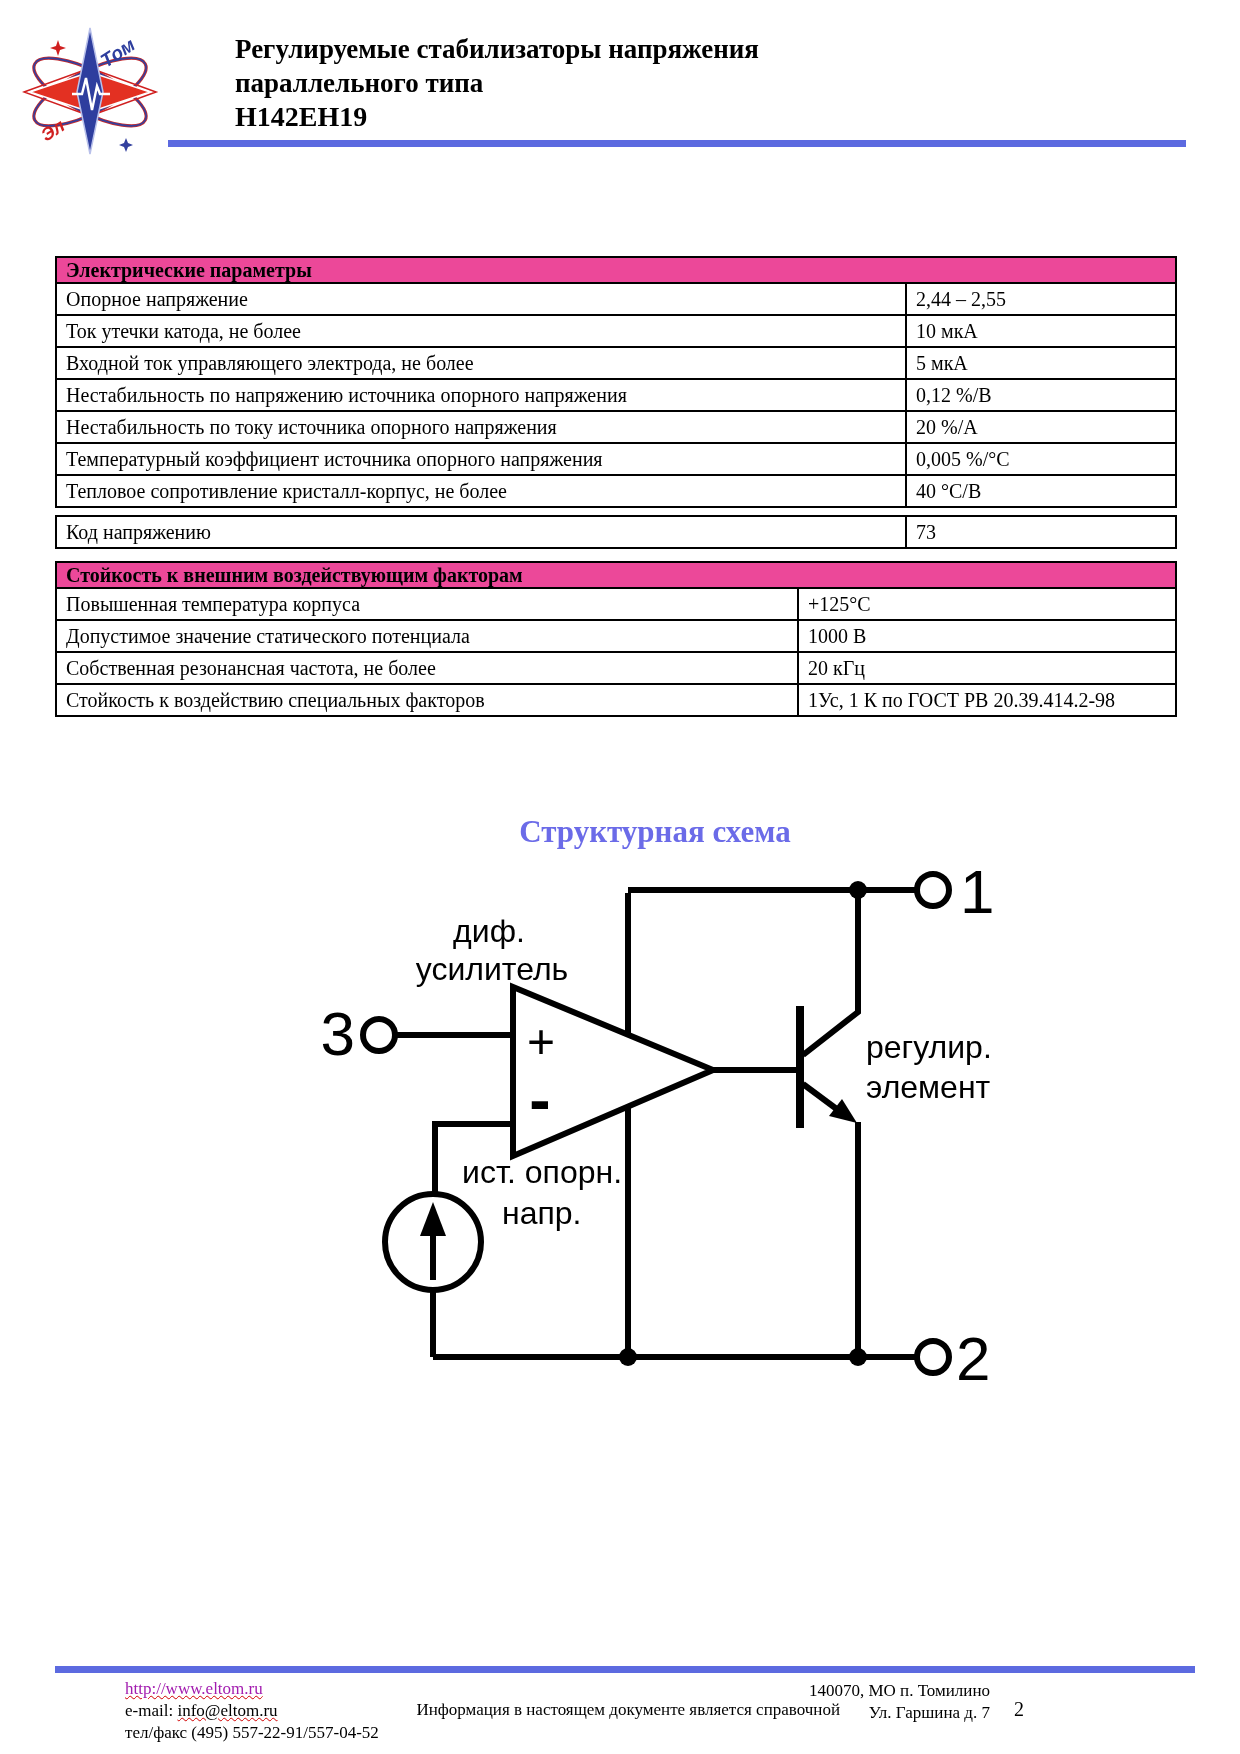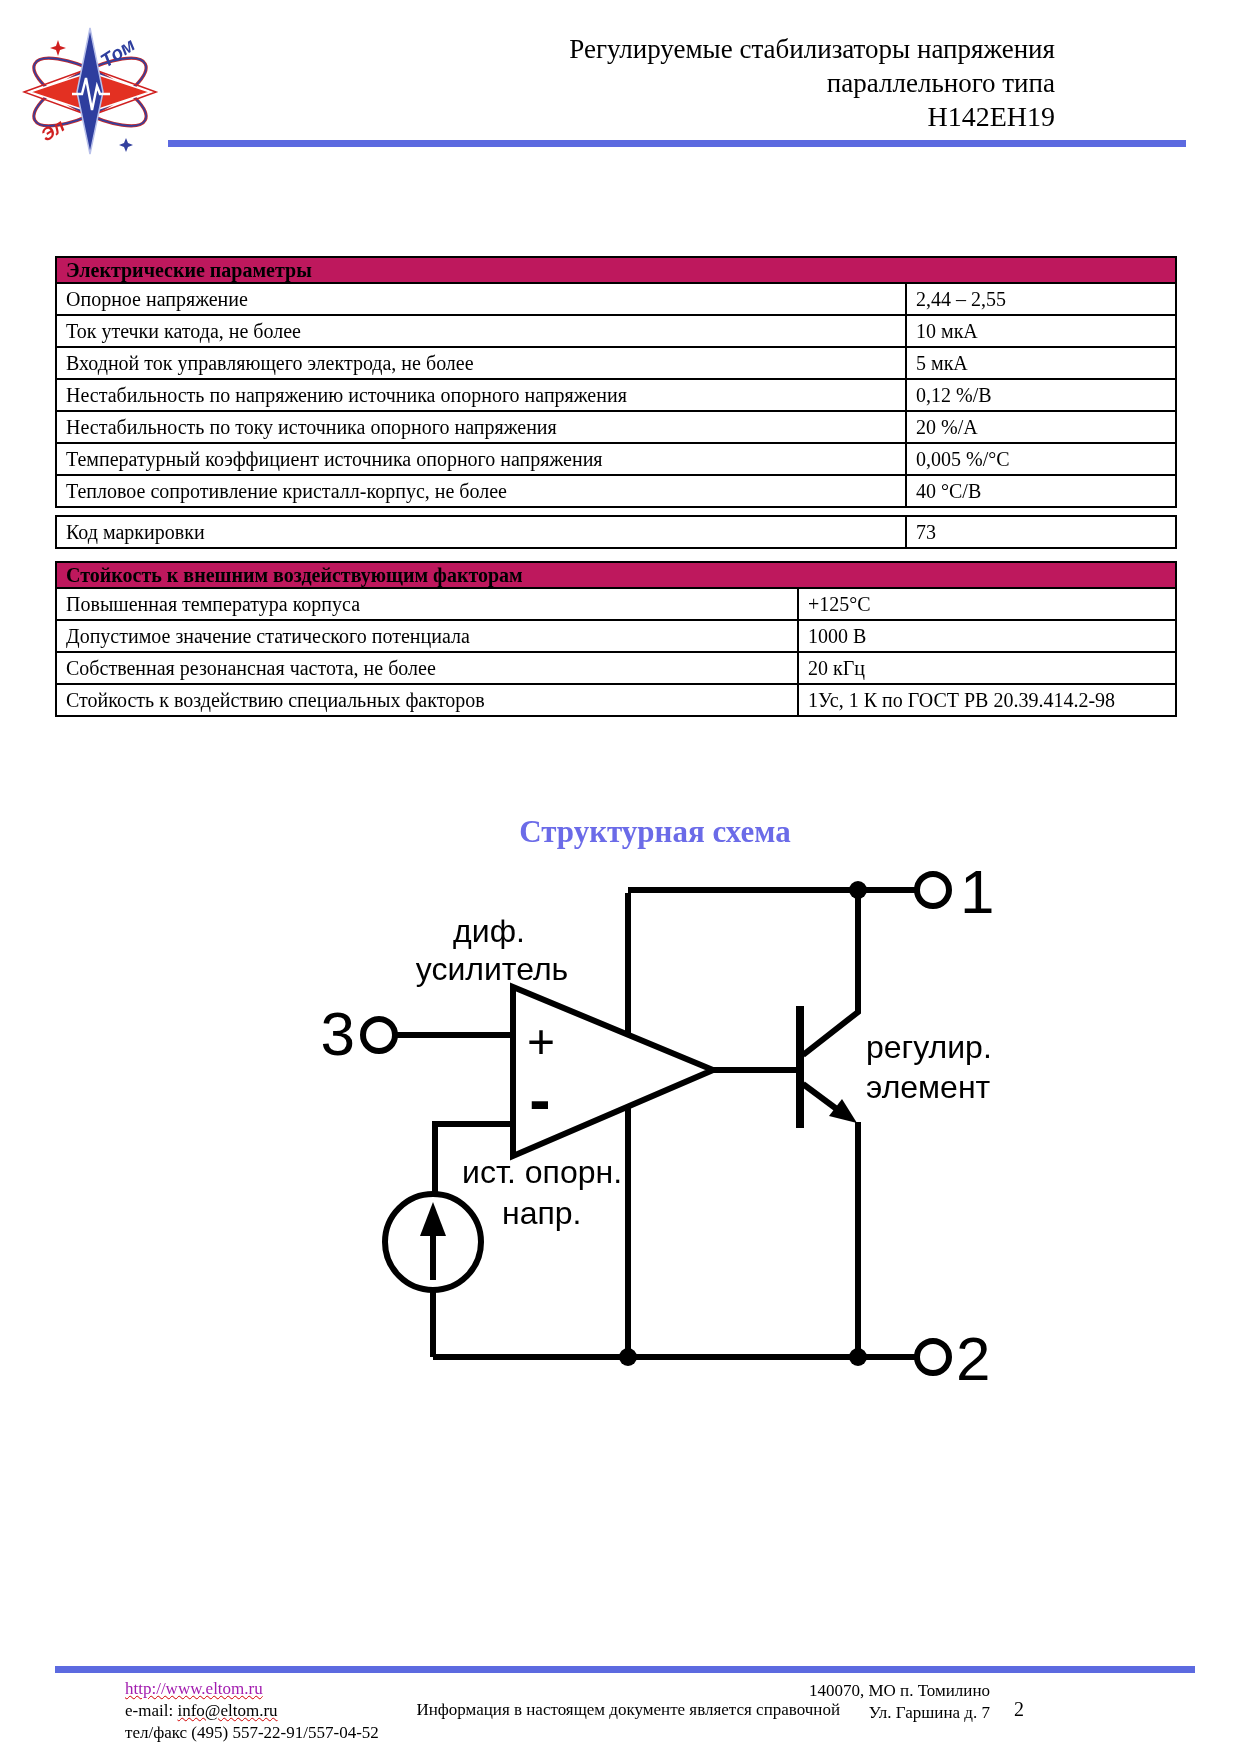--- a/index.html
+++ b/index.html
@@ -1,30 +1,30 @@
 <!DOCTYPE html>
 <html><head>
 <meta charset="utf-8">
 <style>
   html,body{margin:0;padding:0;background:#888;}
   #page{position:relative;width:1240px;height:1754px;background:#ffffff;margin:0 auto;
         font-family:"Liberation Serif", serif;color:#000;overflow:hidden;}
 
   
   .logo{position:absolute;left:22px;top:26px;width:140px;height:132px;}
-  .title-block{position:absolute;top:32px;right:185px;width:820px;text-align:right;
-               font-weight:normal;font-size:27px;line-height:34px;}
+  .title-block{position:absolute;top:32px;right:185px;width:820px;
+               font-weight:bold;font-size:27px;line-height:34px;}
   .part-number{font-size:28px;}
   .hrule{position:absolute;left:168px;top:140px;width:1018px;height:7px;background:#5c6ae0;}
 
   
   .tblwrap{position:absolute;left:55px;width:1122px;}
   table.ptable{border-collapse:collapse;width:100%;table-layout:fixed;font-size:20px;}
   table.ptable td{border:2px solid #000;padding:0 0 0 9px;height:30px;vertical-align:middle;}
-  table.ptable td.hdr{background:#be185d;font-weight:bold;}
+  table.ptable td.hdr{background:#ec4899;font-weight:bold;}
   #tbl1 col.c1, #tblk col.c1{width:850px;}
   #tbl2 col.c1{width:742px;}
 
   
   .diag-title{position:absolute;left:355px;top:814px;width:600px;text-align:center;
               font-weight:bold;font-size:31px;color:#6b6be8;font-family:"Liberation Serif",serif;}
   .diag-svg{position:absolute;left:0;top:850px;}
   .dlabel{font-family:"Liberation Sans",sans-serif;font-size:32px;fill:#000;}
   .dpin{font-family:"Liberation Sans",sans-serif;font-size:62px;fill:#000;}
   .dsign{font-family:"Liberation Sans",sans-serif;fill:#000;}
@@ -108,21 +108,21 @@
   </div>
 
   <div class="tblwrap" style="top:515px;">
     <table class="ptable" id="tblk">
       <colgroup>
           <col class="c1">
           <col>
         </colgroup>
       <tbody>
           <tr>
-        <td>Код маркировки</td>
+        <td>Код напряжению</td>
         <td>73</td>
       </tr>
     </tbody>
       </table>
   </div>
 
   <div class="tblwrap" style="top:561px;">
     <table class="ptable" id="tbl2">
       <colgroup>
           <col class="c1">

